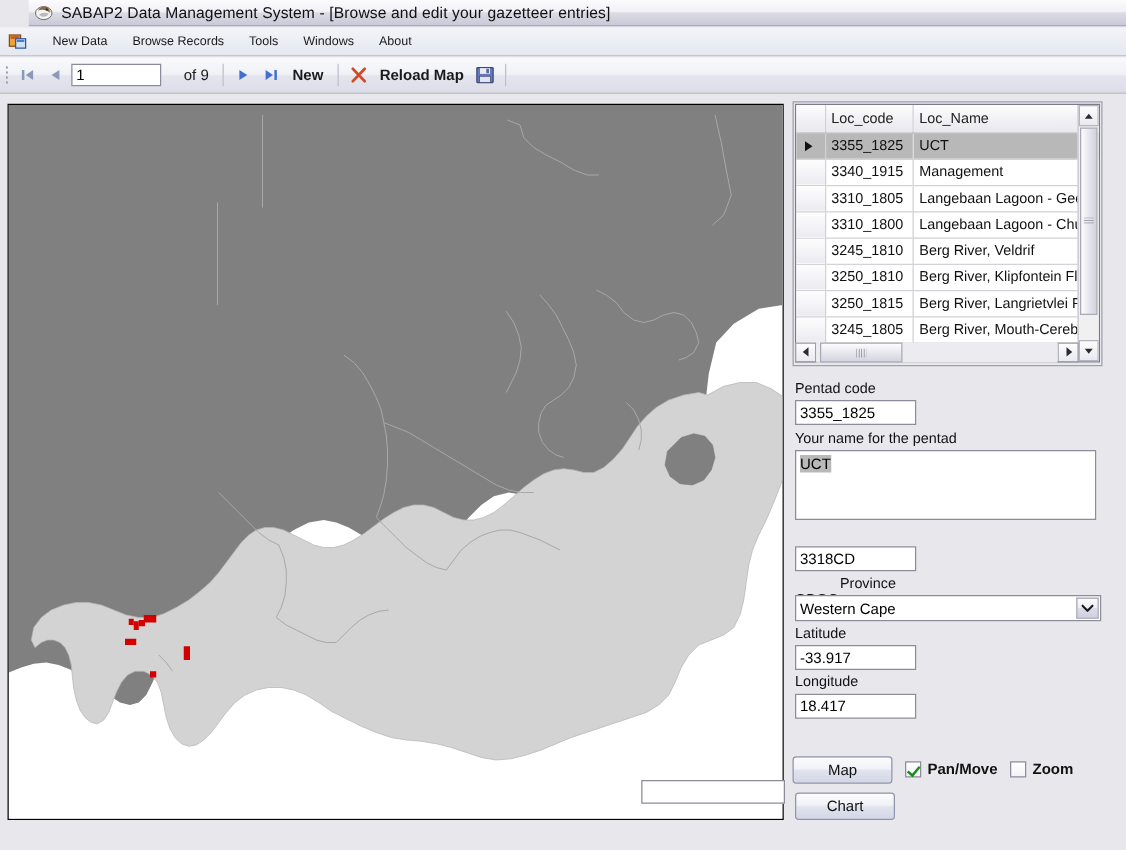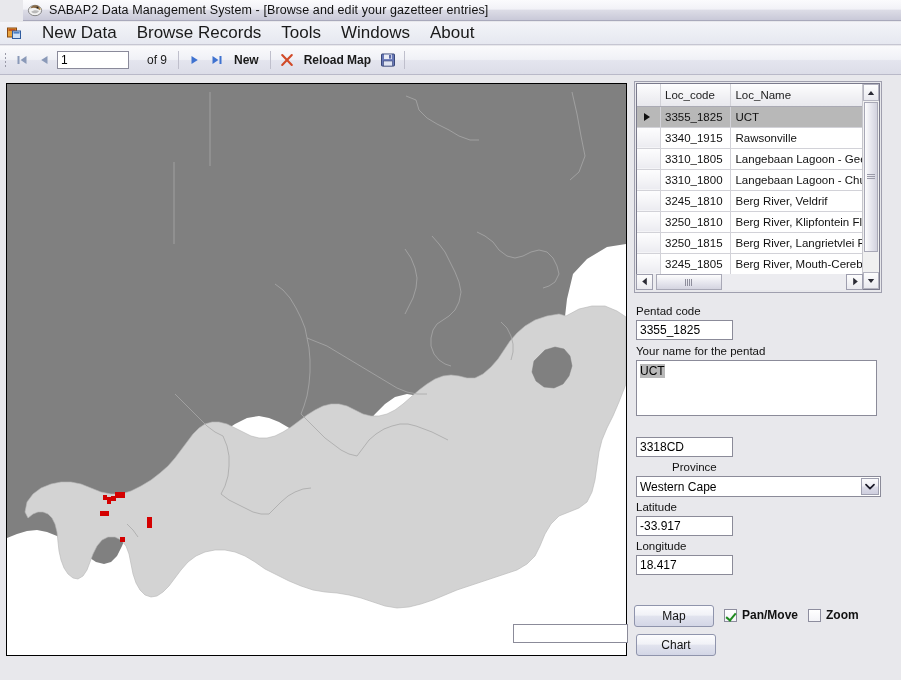--- a/index.html
+++ b/index.html
@@ -63,21 +63,21 @@
     box-sizing: border-box;
   }
   .menubar-icon {
     width: 16px; height: 16px;
     margin-left: 6px; margin-right: 10px;
     flex: 0 0 auto;
     position: relative;
   }
   .menu-item {
     padding: 3px 10px;
-    font-size: 17px;
+    font-size: 10px;
     color: #1a1a1a;
     white-space: nowrap;
     cursor: default;
     border-radius: 2px;
   }
 
   
   .toolbar {
     position: absolute;
     left: 0; top: 46px;
@@ -583,21 +583,21 @@
       </thead>
       <tbody>
         <tr class="selected">
           <td class="col-rowhdr rowhdr-cell current"></td>
           <td class="col-code">3355_1825</td>
           <td class="col-name">UCT</td>
         </tr>
         <tr>
           <td class="col-rowhdr rowhdr-cell"></td>
           <td class="col-code">3340_1915</td>
-          <td class="col-name">Rawsonville</td>
+          <td class="col-name">Management</td>
         </tr>
         <tr>
           <td class="col-rowhdr rowhdr-cell"></td>
           <td class="col-code">3310_1805</td>
           <td class="col-name">Langebaan Lagoon - Gee</td>
         </tr>
         <tr>
           <td class="col-rowhdr rowhdr-cell"></td>
           <td class="col-code">3310_1800</td>
           <td class="col-name">Langebaan Lagoon - Chu</td>

